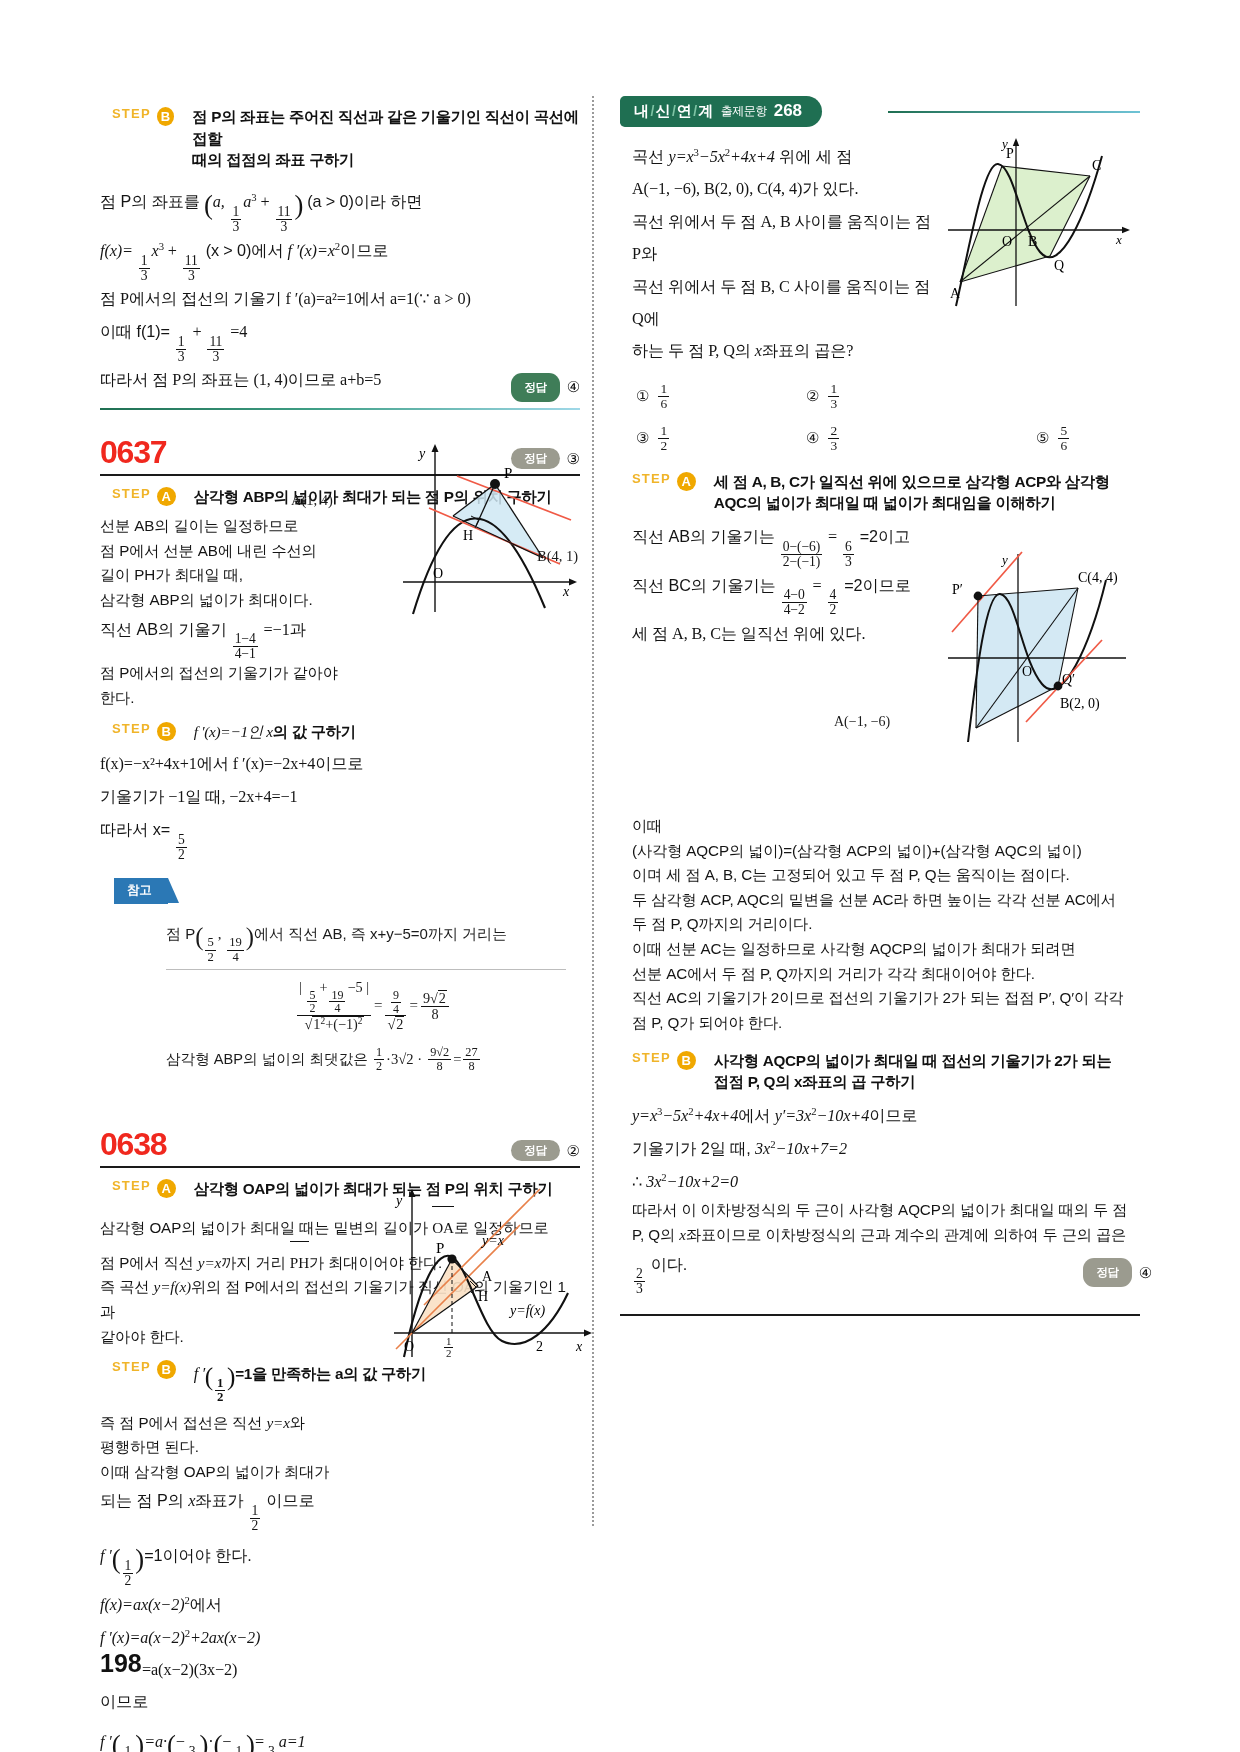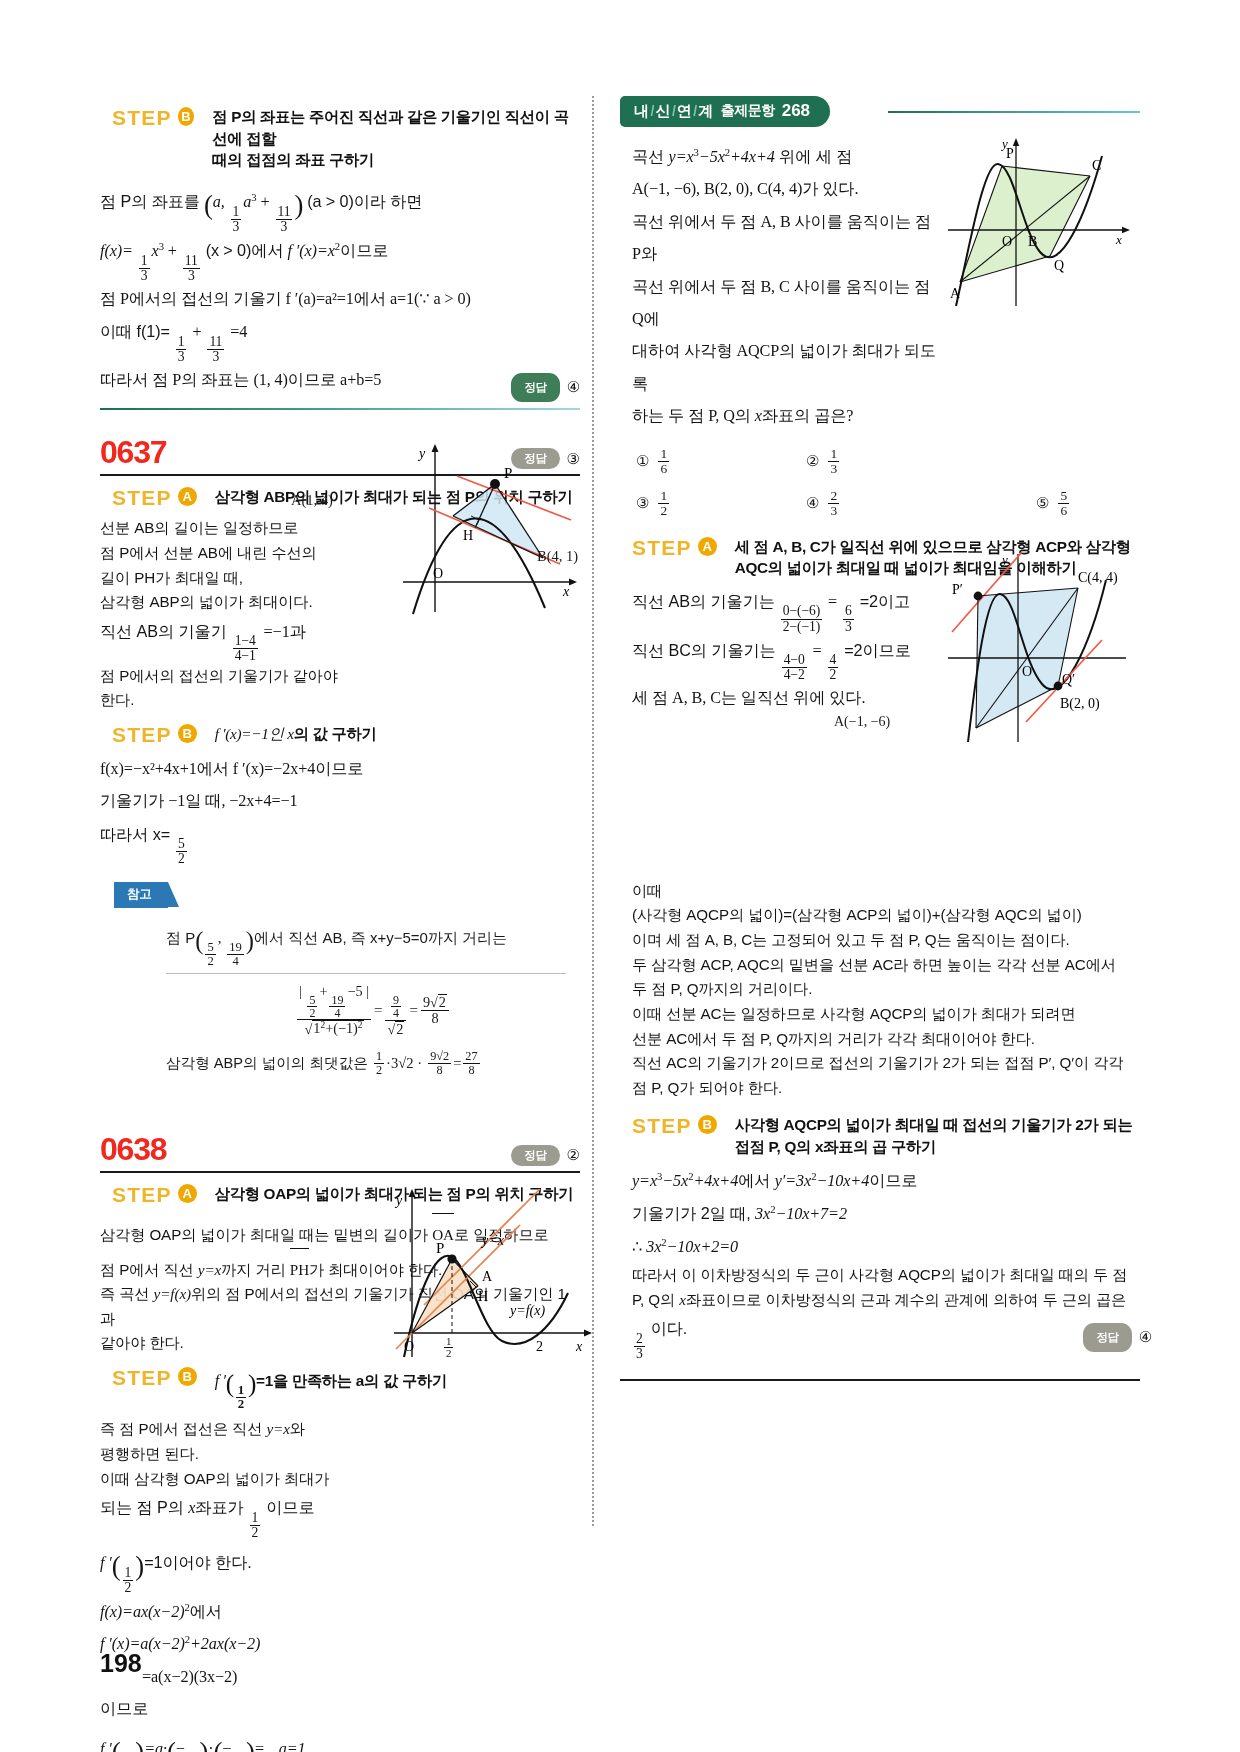--- a/index.html
+++ b/index.html
@@ -38,21 +38,21 @@
   sup.e { font-size:0.66em; vertical-align:0.55em; font-family:"Liberation Serif", serif; }
   .ovl { border-top:1.3px solid #111; padding-top:12px; display:inline-block; line-height:1.12; }
   .sqrt { display:inline-block; font-family:"Liberation Serif", serif; }
   .sqrt > .rad { display:inline-block; }
   .sqrt > .bar { border-top:1.3px solid #111; padding:0 1px 0 1px; display:inline-block; }
   .paren-big { font-size:1.65em; font-family:"Liberation Serif", serif; vertical-align:-0.25em; font-weight:300; }
 
   
   .step { display:flex; align-items:flex-start; gap:8px; margin:10px 0 6px 12px; }
   .step .word {
-    font-family:"Liberation Sans", sans-serif; font-weight:bold; font-size:21px;
+    font-family:"Liberation Sans", sans-serif; font-weight:bold; font-size:13px;
     color:#f0b429; letter-spacing:1.2px;text-align:right;
   }
   .step .badge {
     display:inline-flex; align-items:center; justify-content:center;
     width:19px; height:19px; border-radius:50%; background:#f0a800;
     color:#ffffff; font-weight:bold; font-size:13px; margin-left:-2px; margin-top:1px;
     font-family:"Liberation Sans", sans-serif;
   }
   .step .stitle {
     font-family:"Liberation Sans", sans-serif; font-weight:bold; font-size:15.3px;
@@ -95,21 +95,21 @@
 
   
   .nsg-head { position:relative; height:34px; margin-bottom:10px; }
   .nsg-tag {
     display:inline-flex; align-items:center; background:#1f6f52; color:#ffffff;
     border-radius:5px 16px 16px 5px; padding:6px 20px 7px 14px; height:31px;
     font-family:"Liberation Sans", sans-serif;
   }
   .nsg-tag .k { font-weight:bold; font-size:15px; letter-spacing:0.5px; }
   .nsg-tag .slash { color:#7fc4a5; font-weight:bold; font-size:14px; margin:0 1px; }
-  .nsg-tag .ch { font-weight:bold; font-size:14px; margin-left:7px; letter-spacing:-0.5px; }
+  .nsg-tag .ch { font-weight:normal; font-size:12px; margin-left:7px; letter-spacing:-0.5px; }
   .nsg-tag .no { font-weight:bold; font-size:17px; margin-left:7px; }
   .nsg-line {
     position:absolute; left:268px; right:0; top:15px; height:2px;
     background:linear-gradient(to right, #1f6f52, #6ec3d6);
   }
 
   
   .choices { margin:14px 0 0 16px; }
   .chrow { display:flex; margin-bottom:13px; }
   .ch { display:flex; align-items:center; font-family:"Liberation Serif", serif; font-size:16px; }
@@ -494,21 +494,20 @@
       </svg>
     </div>
 
     <div class="txt" style="width:310px; margin-left:12px;">
       <div class="mathline">
         <span class="kr">곡선 </span><span class="it">y=x</span><sup class="e">3</sup><span class="it">−5x</span><sup class="e">2</sup><span class="it">+4x+4</span><span class="kr"> 위에 세 점</span>
       </div>
       <div class="mathline">A(−1, −6), B(2, 0), C(4, 4)가 있다.</div>
       <div class="mathline">곡선 위에서 두 점 A, B 사이를 움직이는 점 P와</div>
       <div class="mathline">곡선 위에서 두 점 B, C 사이를 움직이는 점 Q에</div>
-      <div class="mathline">대하여 사각형 AQCP의 넓이가 최대가 되도록</div>
       <div class="mathline">하는 두 점 P, Q의 <span class="it">x</span>좌표의 곱은?</div>
     </div>
 
     <div class="choices">
       <div class="chrow">
         <span class="ch c1">
           <span class="cnum">①</span>
           <span class="frac">
               <span>1</span>
               <span>6</span>

